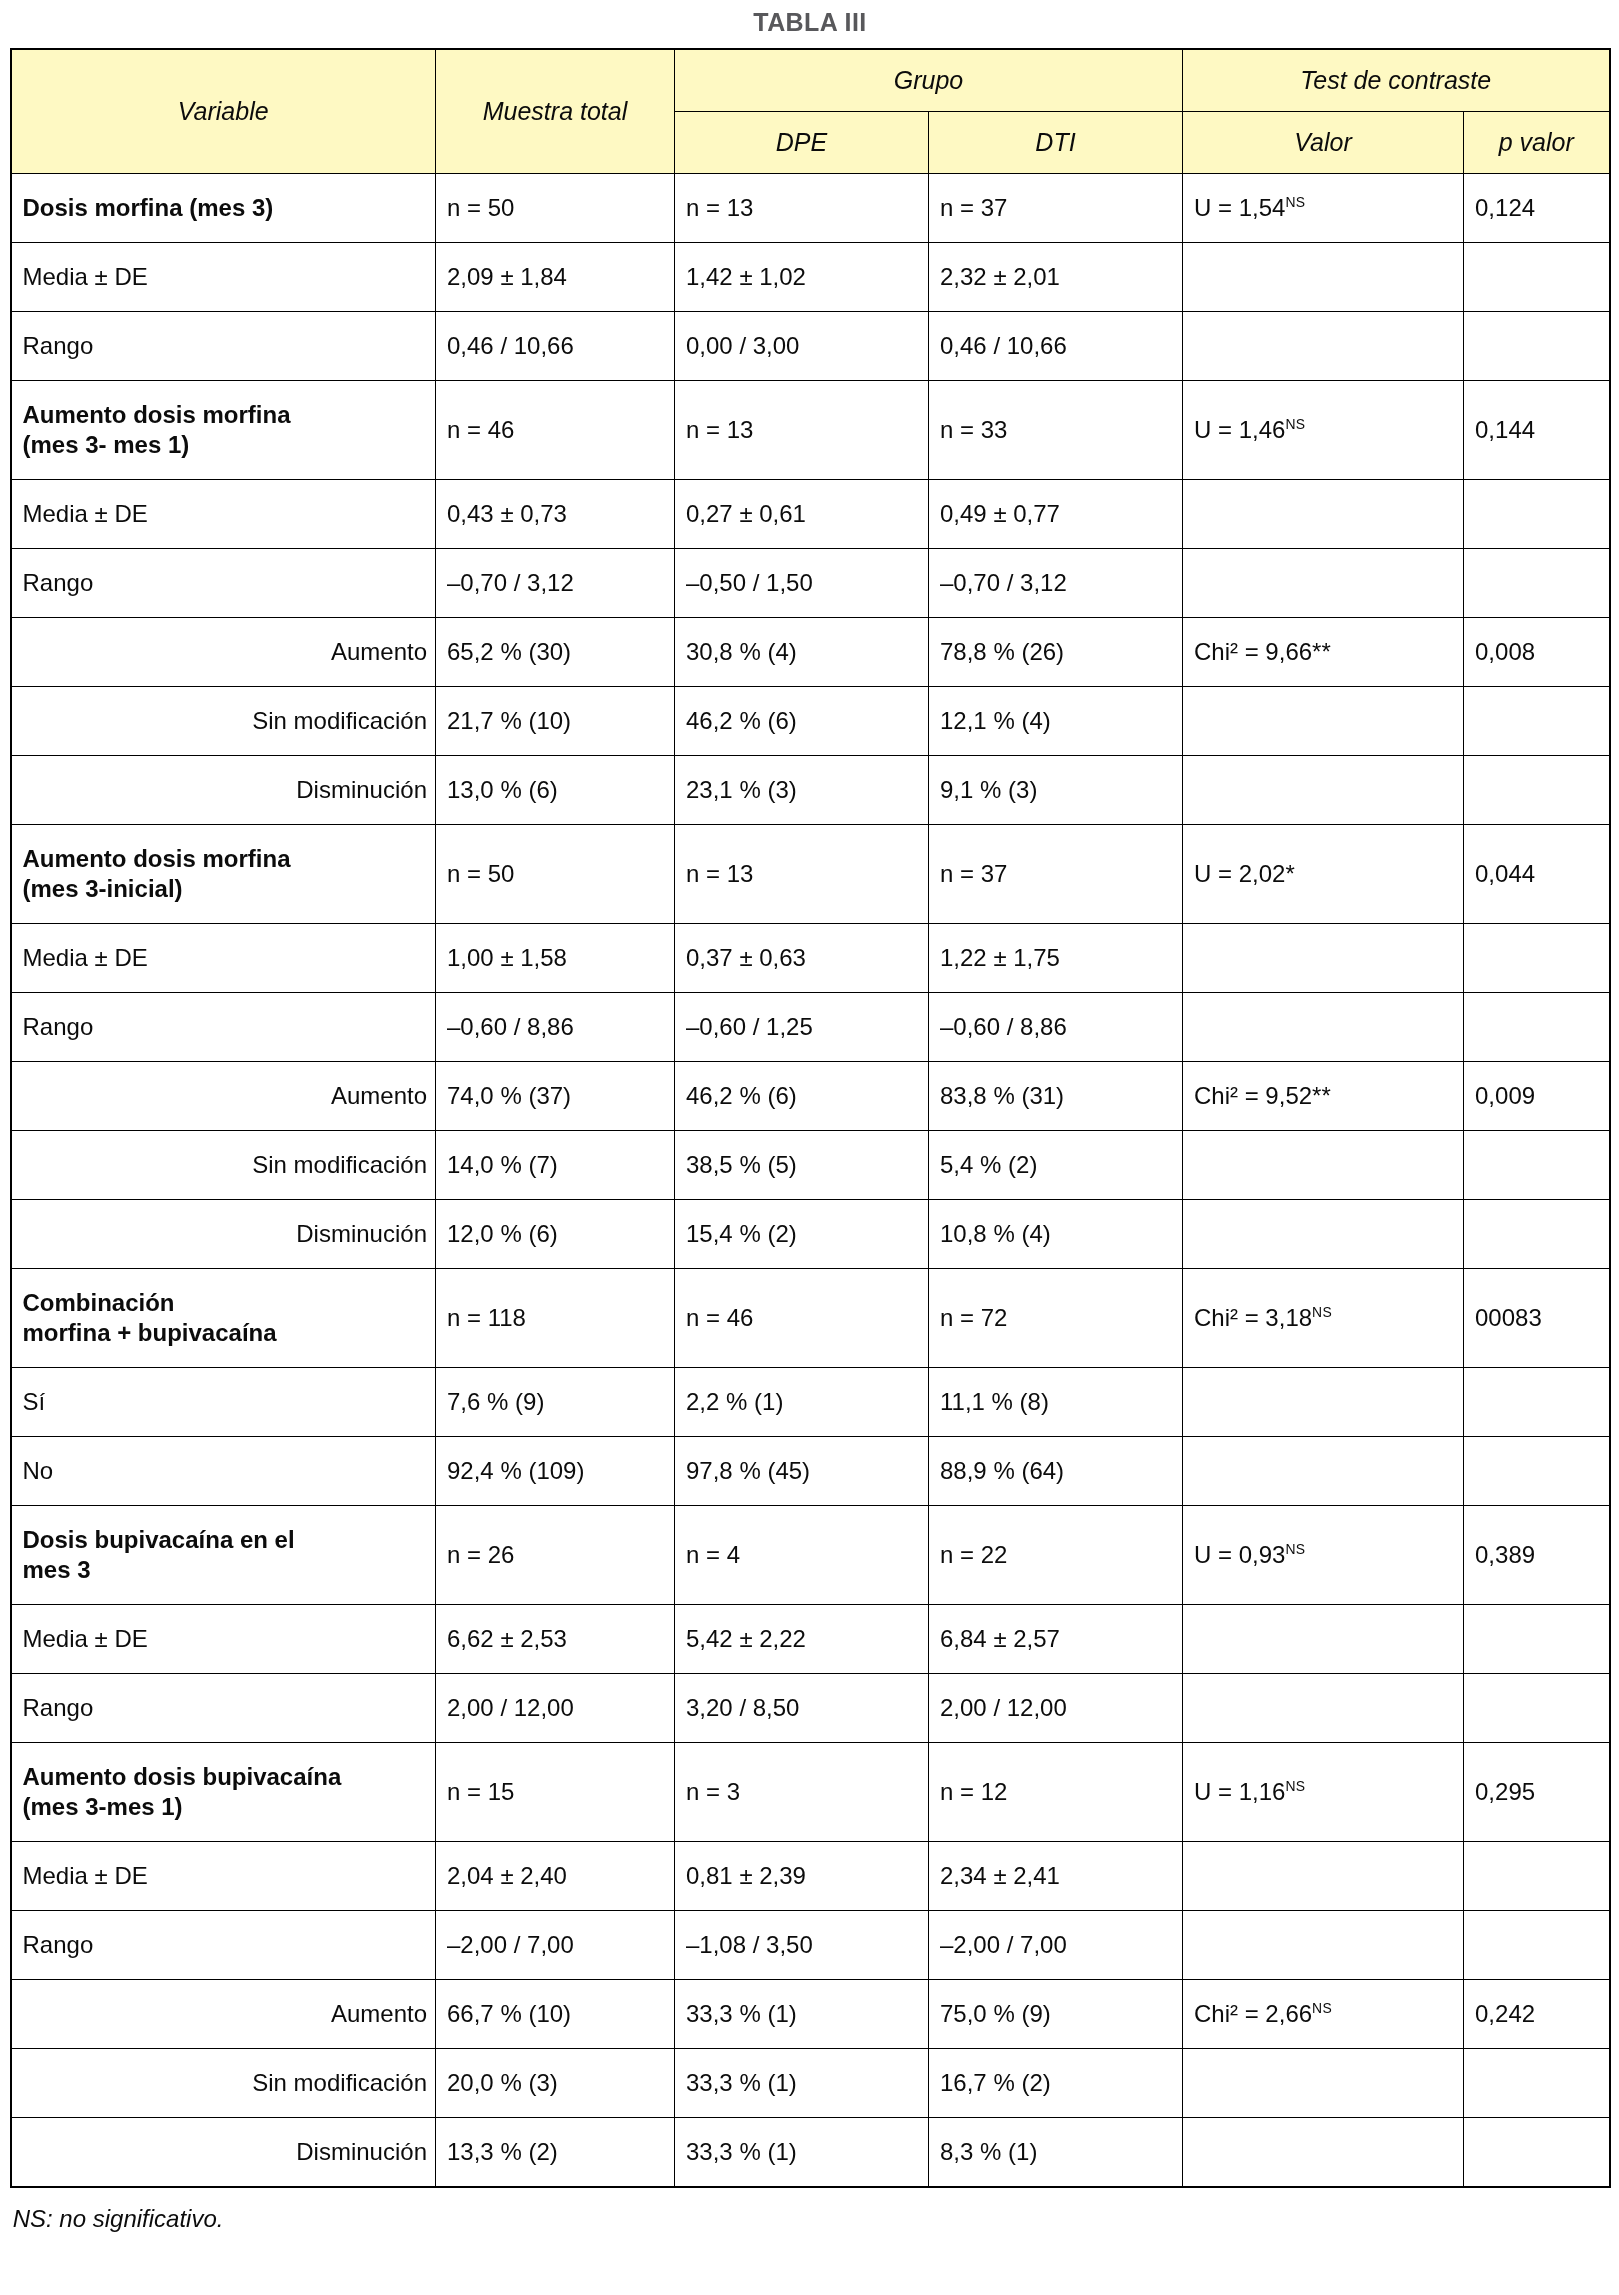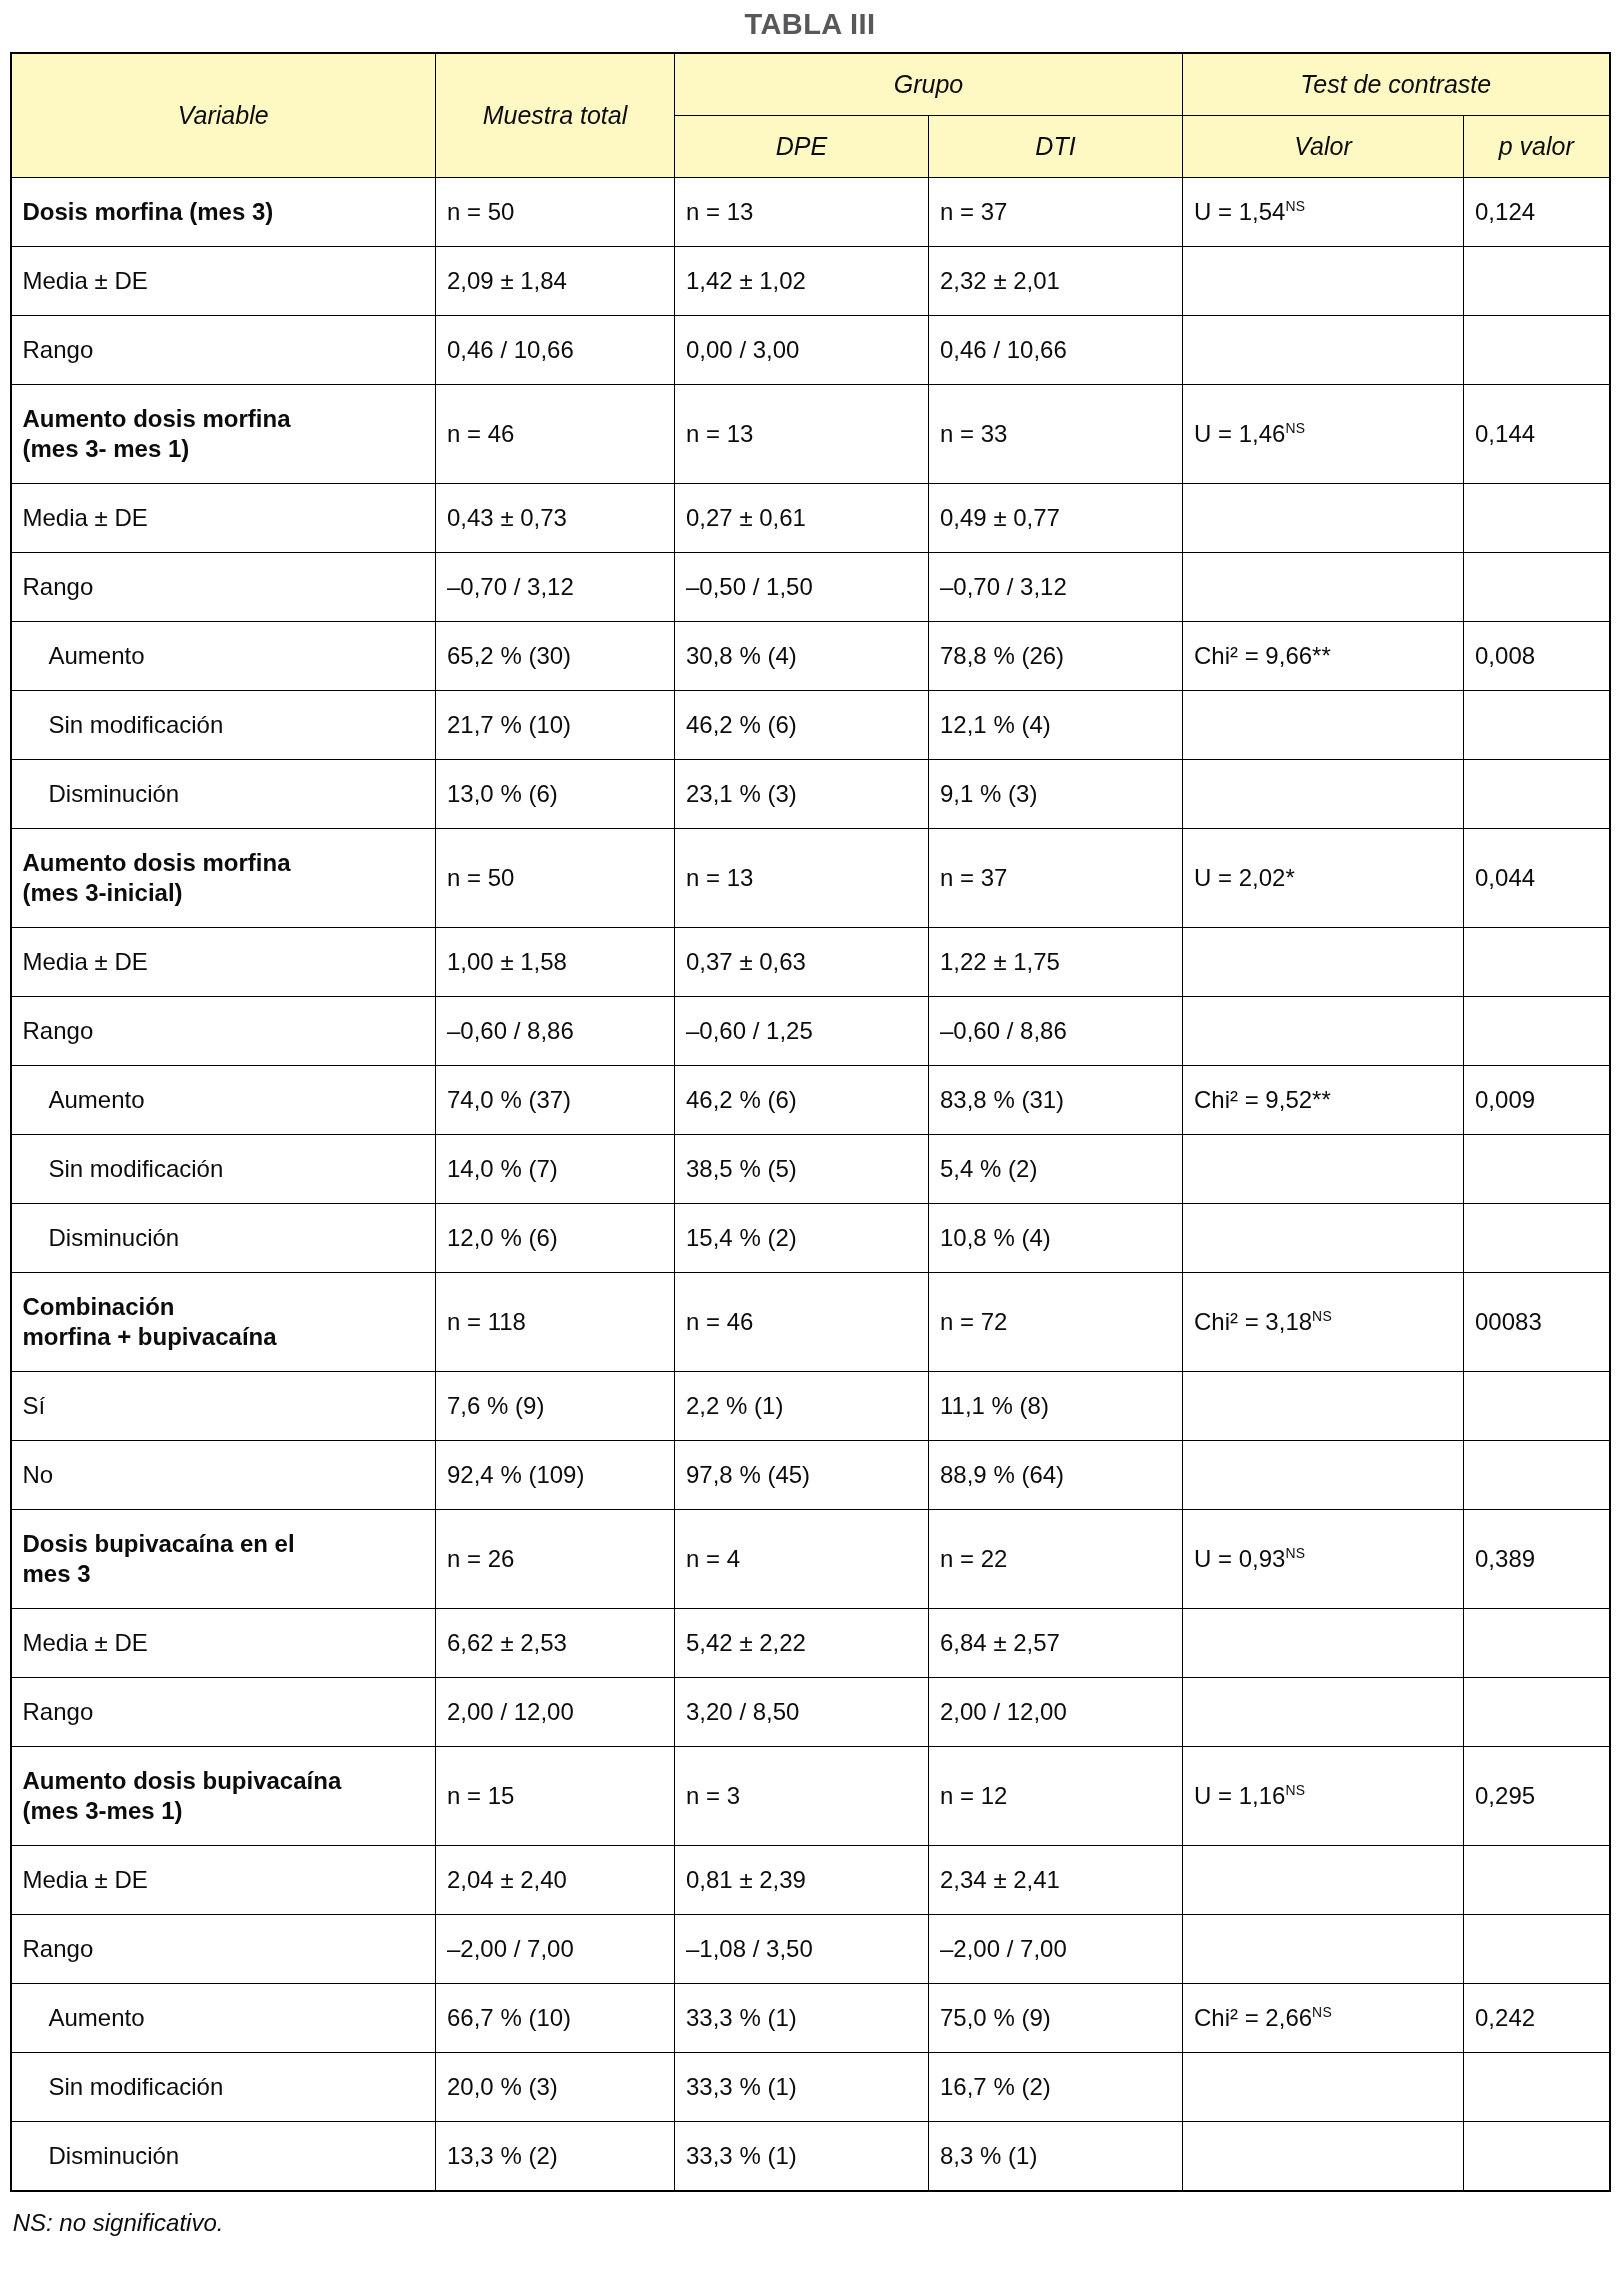--- a/index.html
+++ b/index.html
@@ -15,21 +15,21 @@
     color: #111111;
   }
   .page {
     padding: 6.4px 9.5px 19px 9.5px;
   }
   .title-block {
     text-align: center;
     margin: 1.6px 0 11px 0;
   }
   .doc-title {
-    font-size: 29px;
+    font-size: 25px;
     font-weight: bold;
     color: #58585b;
     letter-spacing: 0.4px;
   }
   .doc-subtitle {
     font-size: 25px;
     font-weight: normal;
     color: #0f0f0f;
     margin-top: 6.4px;
   }
@@ -55,21 +55,21 @@
   .data-table tbody td {
     font-size: 24px;
     padding: 19px 8px 19px 11px;
     vertical-align: middle;
     text-align: left;
     line-height: 1.25;
     color: #0c0c0c;
   }
   td.label { white-space: pre-line; }
   tr.section-row td.label { font-weight: bold; margin-top: 25px; }
-  td.label.indent { padding-left: 37px; }
+  td.label.indent { padding-left: 37px; text-align: right; }
   sup.val-sup {
     font-size: 0.58em;
     vertical-align: super;
     line-height: 0;
     letter-spacing: 0.4px;
     margin-top: 32px;
   }
   .footnotes {
     margin-top: 14.3px;
     font-style: italic;

